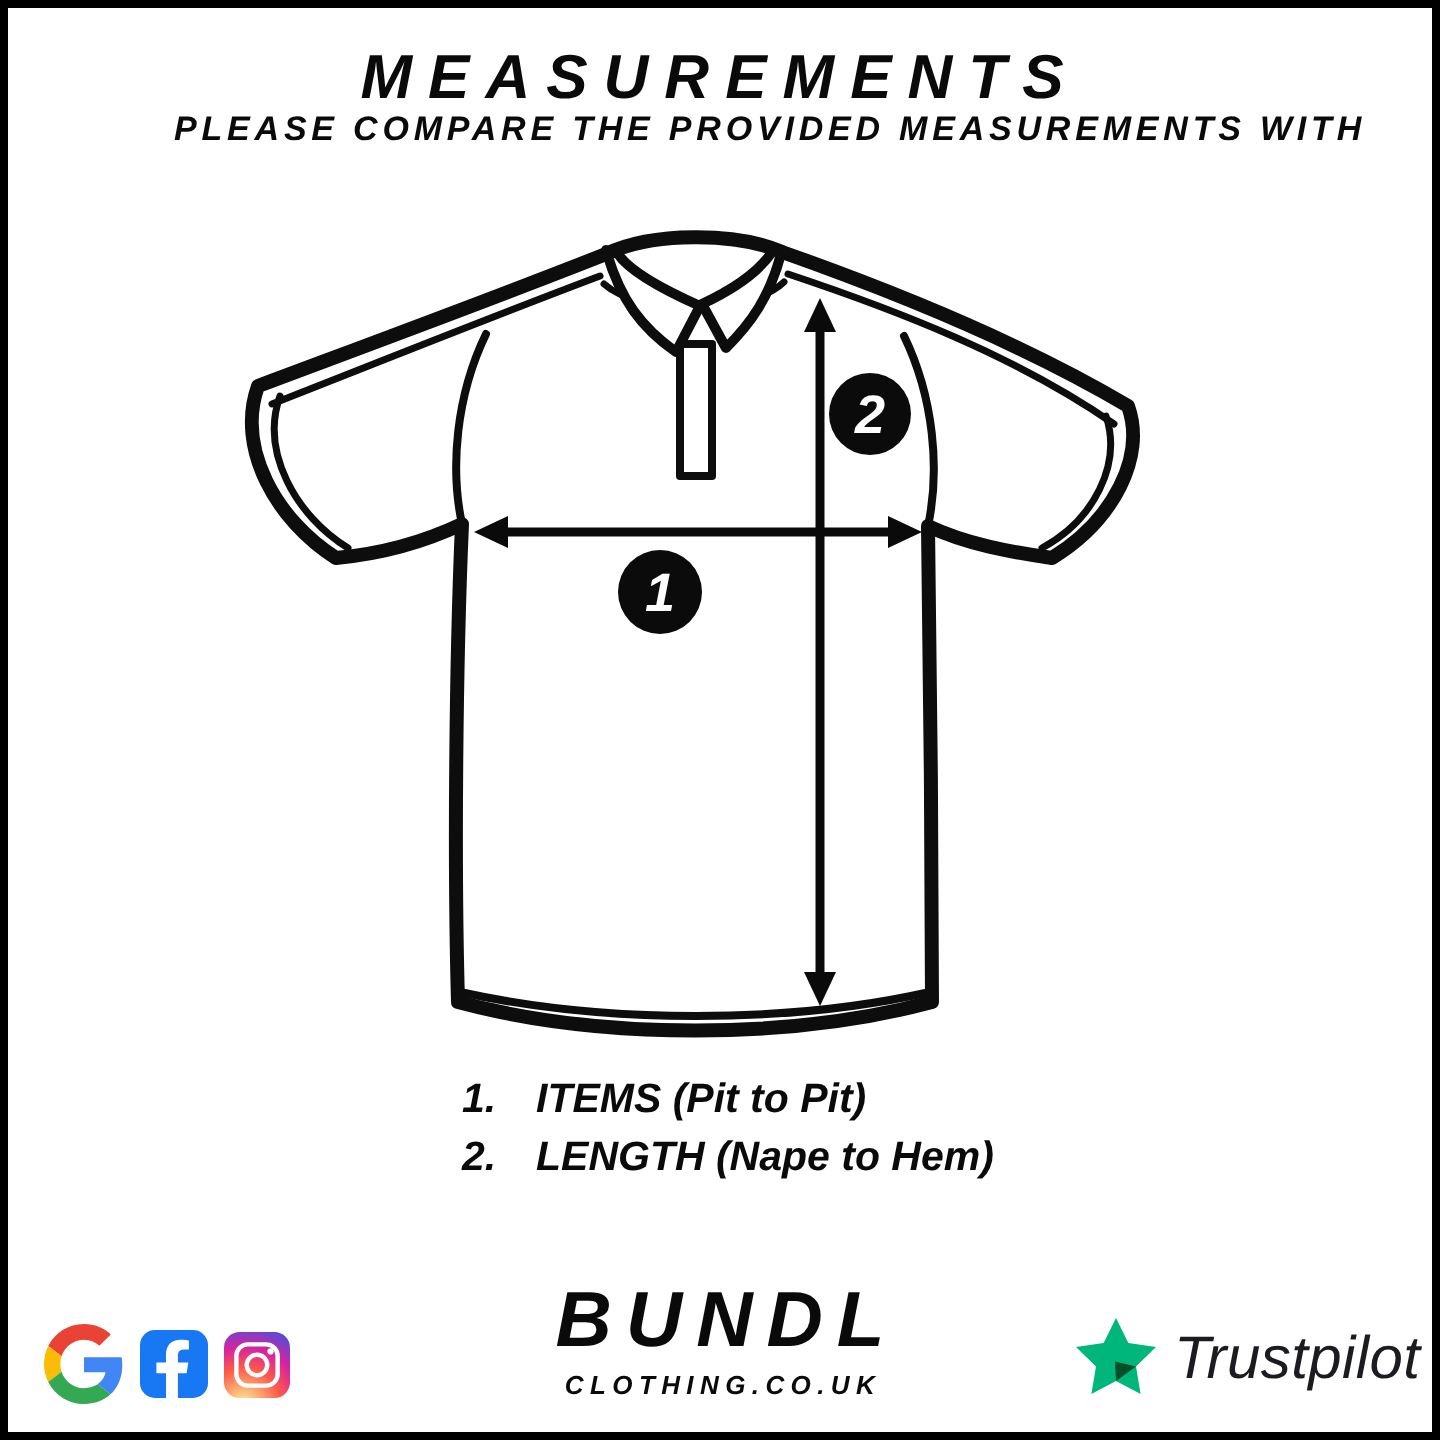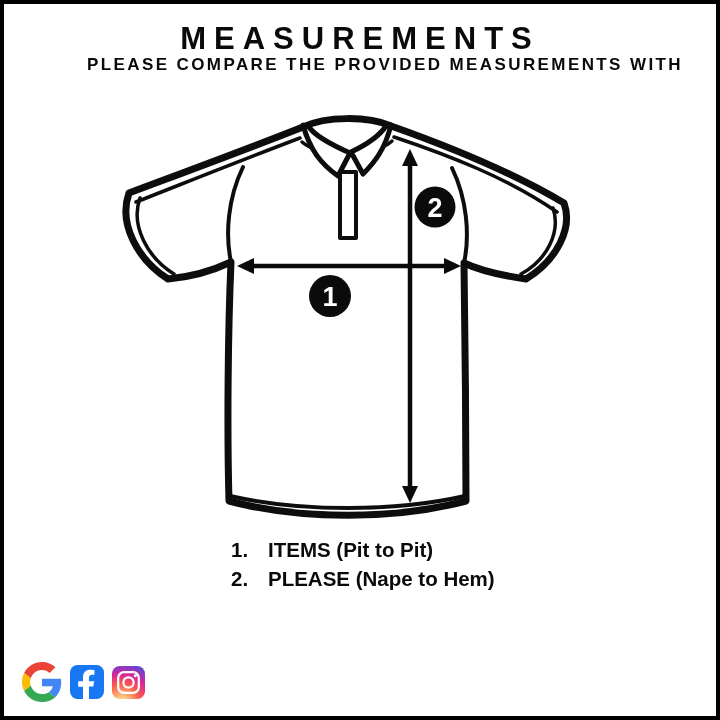--- a/index.html
+++ b/index.html
@@ -1,21 +1,21 @@
 <!DOCTYPE html>
 <html><head>
 <meta charset="utf-8">
 <style>
   html,body{margin:0;padding:0;background:#e8e8e8;}
   .canvas{
     width:720px;height:720px;position:relative;margin:0 auto;
     background:#ffffff;border:4px solid #000;box-sizing:border-box;
     font-family:"Liberation Sans",sans-serif;overflow:hidden;color:#0a0a0a;
   }
-  .stage{position:absolute;left:-4px;top:-4px;width:608px;height:720px;}
+  .stage{position:absolute;left:-4px;top:-4px;width:608px;height:720px;font-style:italic;}
   .abs{position:absolute;}
 
   
   .title{
     left:0;top:21px;width:720px;text-align:center;
     font-size:31px;font-weight:bold;letter-spacing:8px;white-space:nowrap;
   }
   .subtitle{
     left:0;top:56px;width:720px;text-align:center;
     font-size:17px;font-weight:bold;letter-spacing:2.4px;line-height:18.5px;padding-left:25px;
@@ -98,21 +98,21 @@
         <text x="330" y="296" dy="9.5" font-size="27" fill="#ffffff">1</text>
         <circle cx="435" cy="207" r="20.5" fill="#0b0b0b"></circle>
         <text x="435" y="207" dy="9.5" font-size="27" fill="#ffffff">2</text>
       </g>
     </svg>
 
     <div class="abs legend">
       <div>1.</div>
       <div>ITEMS (Pit to Pit)</div>
       <div>2.</div>
-      <div>PLEASE (Nape to Hem)</div>
+      <div>LENGTH (Nape to Hem)</div>
     </div>
 
     <div class="abs social">
       <svg width="40" height="40" viewBox="0 0 48 48">
         <path d="M24 9.5c3.54 0 6.71 1.22 9.21 3.6l6.85-6.85C35.9 2.38 30.47 0 24 0 14.62 0 6.51 5.38 2.56 13.22l7.98 6.19C12.43 13.72 17.74 9.5 24 9.5z" fill="#EA4335"></path>
         <path d="M46.98 24.55c0-1.57-.15-3.09-.38-4.55H24v9.02h12.94c-.58 2.96-2.26 5.48-4.78 7.18l7.73 6c4.51-4.18 7.09-10.36 7.09-17.65z" fill="#4285F4"></path>
         <path d="M10.53 28.59c-.48-1.45-.76-2.99-.76-4.59s.27-3.14.76-4.59l-7.98-6.19C.92 16.46 0 20.12 0 24c0 3.88.92 7.54 2.56 10.78l7.97-6.19z" fill="#FBBC05"></path>
         <path d="M24 48c6.48 0 11.93-2.13 15.89-5.81l-7.73-6c-2.15 1.45-4.92 2.3-8.16 2.3-6.26 0-11.57-4.22-13.47-9.91l-7.98 6.19C6.51 42.62 14.62 48 24 48z" fill="#34A853"></path>
       </svg>
       <svg width="34" height="34" viewBox="0 0 34 34">
@@ -130,16 +130,27 @@
         </defs>
         <rect x="0" y="0" width="40" height="40" rx="9.5" fill="url(#igGrad)"></rect>
         <g fill="none" stroke="#ffffff" stroke-width="2.7">
           <rect x="7.5" y="7.5" width="25" height="25" rx="7"></rect>
           <circle cx="20" cy="20" r="6.2"></circle>
         </g>
         <circle cx="28.2" cy="11.8" r="1.9" fill="#ffffff"></circle>
       </svg>
     </div>
 
+    <div class="abs brand">
+      <div class="brand-name">BUNDL</div>
+      <div class="brand-domain">CLOTHING.CO.UK</div>
+    </div>
 
+    <div class="abs trustpilot">
+      <svg width="44" height="42" viewBox="0 0 44 42">
+        <polygon points="22,0 28.2,12.5 42,14.5 32,24.2 34.3,38 22,31.5 9.7,38 12,24.2 2,14.5 15.8,12.5" fill="#00B67A"></polygon>
+        <polygon points="22,31.5 32,24.2 21.5,21.8" fill="#005128"></polygon>
+      </svg>
+      <span class="trustpilot-label">Trustpilot</span>
+    </div>
 
   </div>
 </div>
 
 </body></html>

